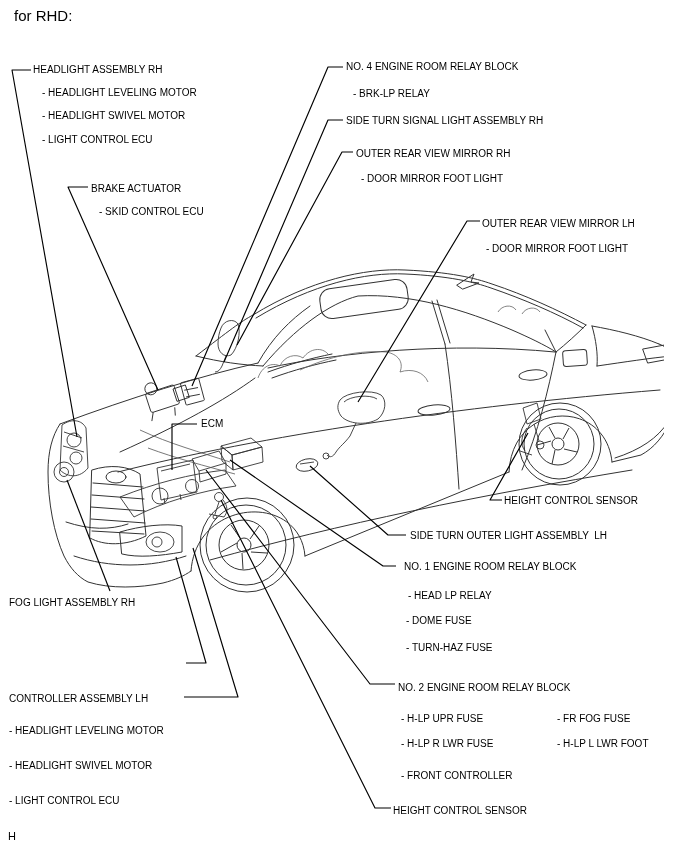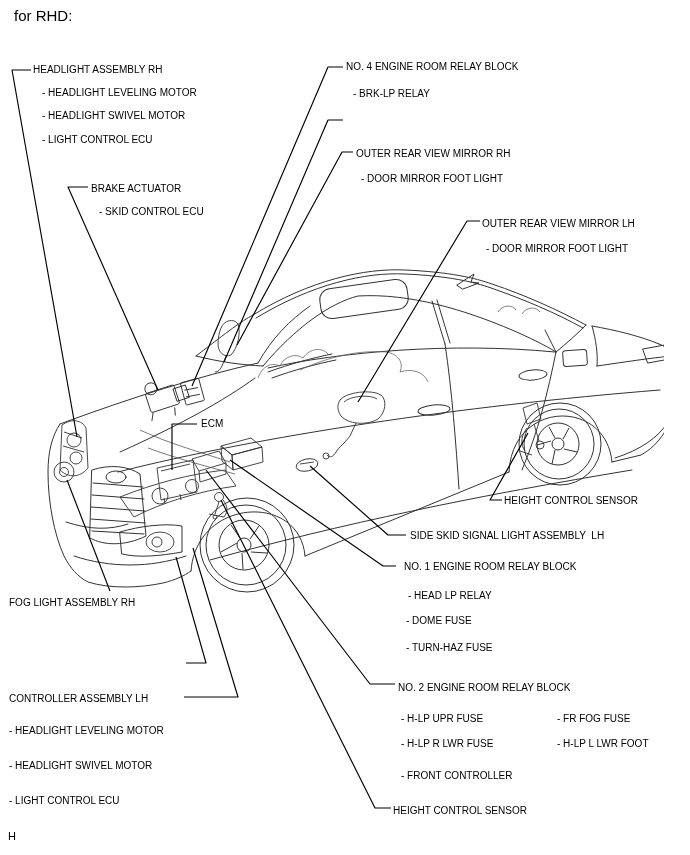--- a/index.html
+++ b/index.html
@@ -188,32 +188,33 @@
   <div class="label" style="left:42px;top:86px">- HEADLIGHT LEVELING MOTOR</div>
   <div class="label" style="left:42px;top:109px">- HEADLIGHT SWIVEL MOTOR</div>
   <div class="label" style="left:42px;top:133px">- LIGHT CONTROL ECU</div>
 
   <div class="label" style="left:91px;top:182px">BRAKE ACTUATOR</div>
   <div class="label" style="left:99px;top:205px">- SKID CONTROL ECU</div>
 
   <div class="label" style="left:346px;top:60px">NO. 4 ENGINE ROOM RELAY BLOCK</div>
   <div class="label" style="left:353px;top:87px">- BRK-LP RELAY</div>
 
+  <div class="label" style="left:346px;top:114px">SIDE TURN SIGNAL LIGHT ASSEMBLY RH</div>
 
   <div class="label" style="left:356px;top:147px">OUTER REAR VIEW MIRROR RH</div>
   <div class="label" style="left:361px;top:172px">- DOOR MIRROR FOOT LIGHT</div>
 
   <div class="label" style="left:482px;top:217px">OUTER REAR VIEW MIRROR LH</div>
   <div class="label" style="left:486px;top:242px">- DOOR MIRROR FOOT LIGHT</div>
 
   <div class="label" style="left:201px;top:417px">ECM</div>
 
   <div class="label" style="left:504px;top:494px">HEIGHT CONTROL SENSOR</div>
 
-  <div class="label" style="left:410px;top:529px">SIDE SKID SIGNAL LIGHT ASSEMBLY  LH</div>
+  <div class="label" style="left:410px;top:529px">SIDE TURN OUTER LIGHT ASSEMBLY  LH</div>
 
   <div class="label" style="left:404px;top:560px">NO. 1 ENGINE ROOM RELAY BLOCK</div>
   <div class="label" style="left:408px;top:589px">- HEAD LP RELAY</div>
   <div class="label" style="left:406px;top:614px">- DOME FUSE</div>
   <div class="label" style="left:406px;top:641px">- TURN-HAZ FUSE</div>
 
   <div class="label" style="left:9px;top:596px">FOG LIGHT ASSEMBLY RH</div>
 
   <div class="label" style="left:9px;top:692px">CONTROLLER ASSEMBLY LH</div>
   <div class="label" style="left:9px;top:724px">- HEADLIGHT LEVELING MOTOR</div>

